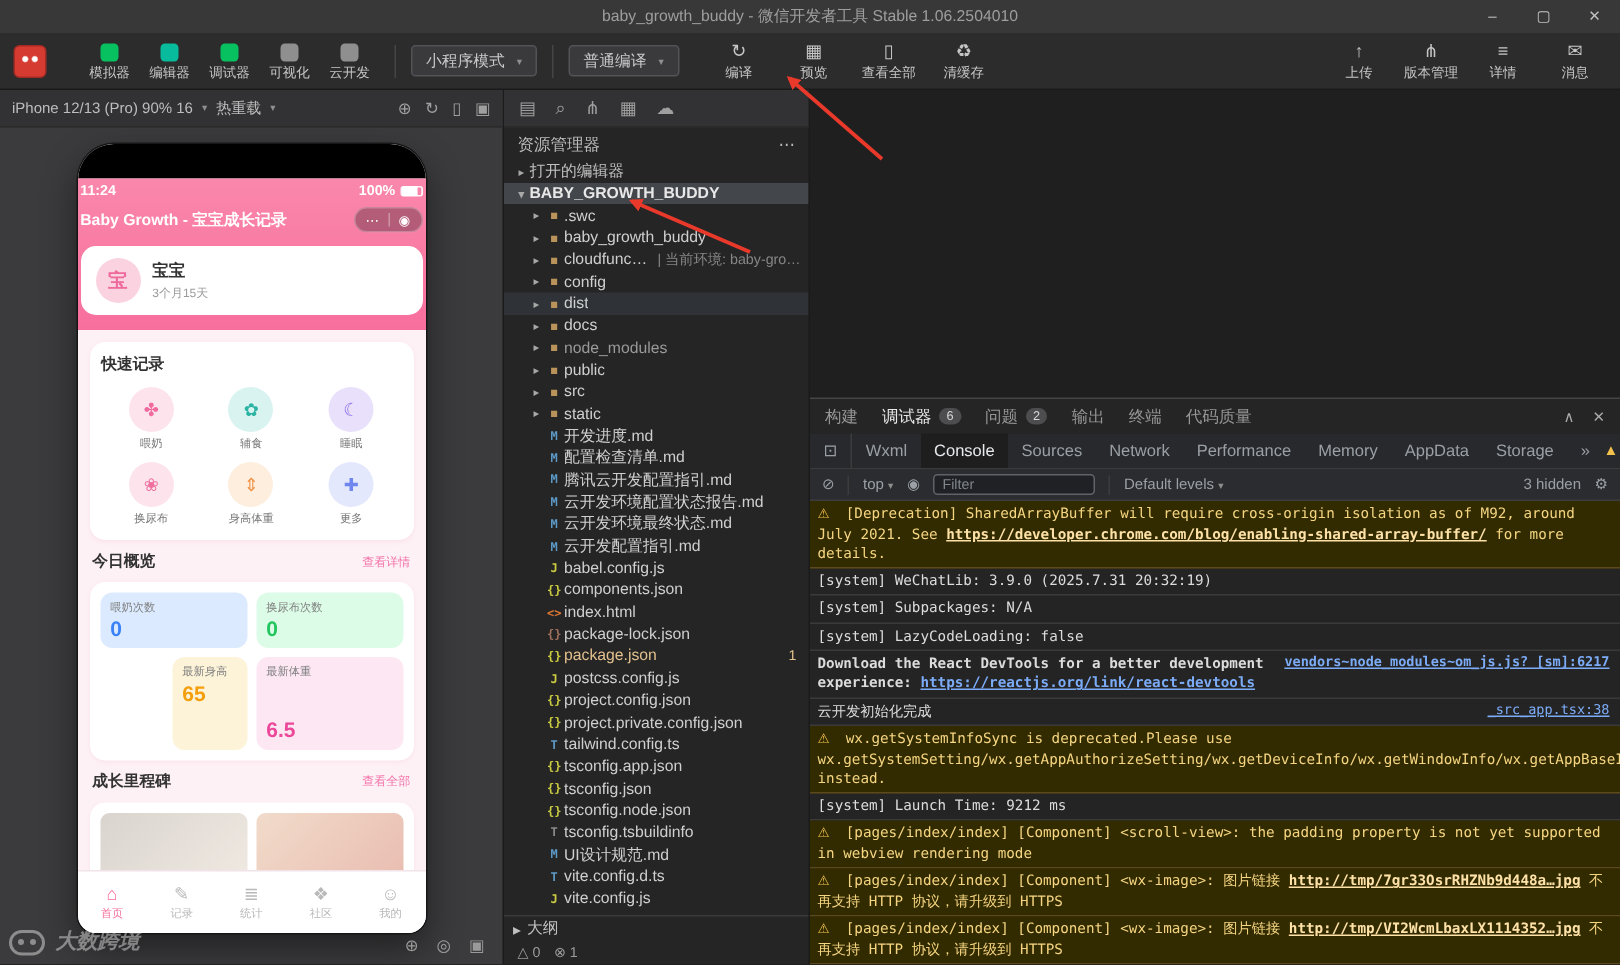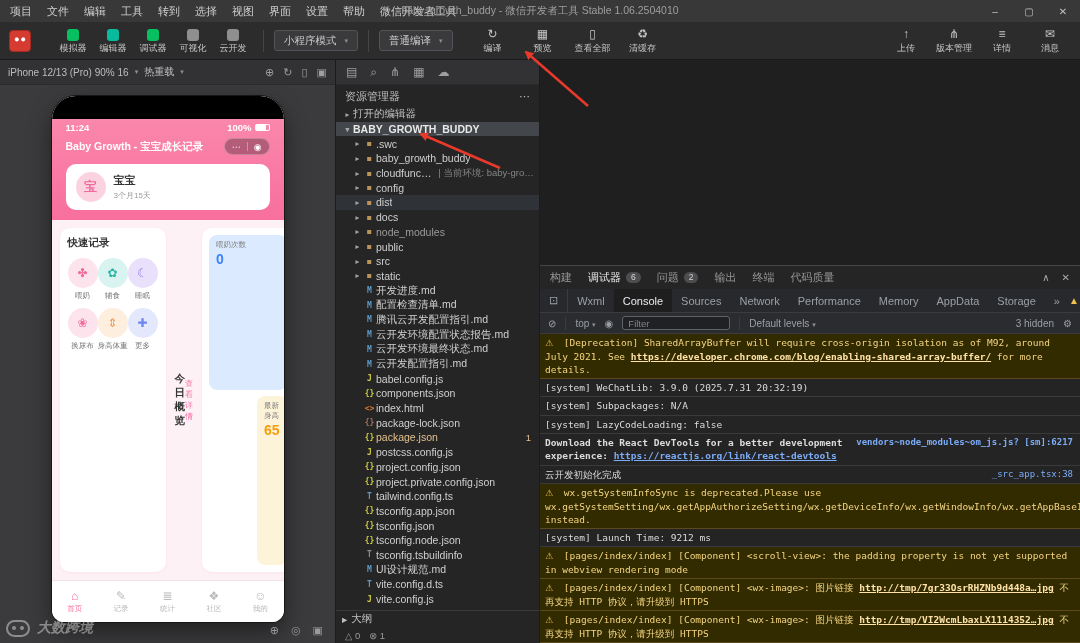--- a/index.html
+++ b/index.html
@@ -27,33 +27,33 @@
 .main{display:flex;height:583px;position:relative}
 
 .sim{width:336px;display:flex;flex-direction:column;background:#3b3b3d;border-right:1px solid #1b1b1b;flex:none}
 .sim-strip{height:25px;background:#323234;border-bottom:1px solid #2a2a2a;display:flex;align-items:center;color:#bdbdbd;font-size:10px;padding:0 8px;gap:6px;white-space:nowrap;flex:none}
 .sim-strip-icons{margin-left:auto;display:flex;gap:9px;color:#9f9f9f;font-size:11px}
 .sim-body{flex:1;position:relative;overflow:hidden}
 .sim-bottom-icons{position:absolute;right:12px;bottom:6px;display:flex;gap:12px;color:#9a9a9a;font-size:11px}
 
 .phone{width:232px;height:526px;margin:11px auto 0;border-radius:24px 24px 12px 12px;background:#fdf1f5;overflow:hidden;display:flex;flex-direction:column;box-shadow:0 0 0 1px #161616,0 10px 24px rgba(0,0,0,.45)}
 .bezel{height:23px;background:#000;border-radius:24px 24px 0 0;flex:none}
-.p-header{background:linear-gradient(180deg,#fa87ac,#f86f9d);padding:3px 14px 10px;color:#fff;flex:none}
+.p-header{background:linear-gradient(180deg,#fa87ac,#f86f9d);padding:3px 2px 10px;color:#fff;flex:none}
 .p-status{display:flex;justify-content:space-between;align-items:center;font-size:9.5px;font-weight:bold}
 .batt{display:inline-flex;align-items:center;gap:3px}
 .batt-icon{width:15px;height:7px;border:1px solid rgba(255,255,255,.9);border-radius:2px;background:linear-gradient(90deg,#fff 0 80%,transparent 80%);display:inline-block}
 .p-nav{display:flex;align-items:center;justify-content:space-between;margin-top:5px}
 .p-title{font-size:10.5px;font-weight:bold}
 .capsule{display:flex;align-items:center;background:rgba(0,0,0,.28);border:1px solid rgba(255,255,255,.25);border-radius:9px;height:17px;padding:0 7px;gap:6px;font-size:9px}
 .cap-div{width:1px;height:9px;background:rgba(255,255,255,.35)}
 .p-profile{margin-top:9px;background:#fff;border-radius:10px;padding:8px 10px;display:flex;align-items:center;gap:8px}
 .p-avatar{width:30px;height:30px;border-radius:50%;background:#fbd3e0;color:#ef6a9c;display:flex;align-items:center;justify-content:center;font-size:13px;font-weight:bold;flex:none}
 .p-name{display:block;color:#333;font-size:11px;font-weight:bold}
 .p-sub{display:block;color:#9b9b9b;font-size:8px;margin-top:2px}
-.p-body{flex:1;padding:8px;display:flex;flex-direction:row;gap:7px;overflow:hidden}
+.p-body{flex:1;padding:8px;display:flex;flex-direction:column;gap:7px;overflow:hidden}
 .card{background:#fff;border-radius:10px;box-shadow:0 1px 3px rgba(240,110,160,.10)}
 .q-card{padding:8px 8px 9px}
 .card-title{font-size:10.5px;font-weight:bold;color:#333}
 .q-grid{display:grid;grid-template-columns:repeat(3,1fr);row-gap:7px;margin-top:8px}
 .q-item{display:flex;flex-direction:column;align-items:center;gap:3px}
 .q-circle{width:30px;height:30px;border-radius:50%;display:flex;align-items:center;justify-content:center;font-size:12px}
 .q-label{font-size:7.5px;color:#777}
 .sec-head{display:flex;align-items:center;justify-content:space-between;padding:0 2px}
 .sec-title{font-size:10.5px;font-weight:bold;color:#333}
 .sec-link{font-size:8px;color:#f472a8}
@@ -112,47 +112,33 @@
 .con-hidden{margin-left:auto}
 .console{flex:1;overflow:hidden;background:#242424;font-family:"DejaVu Sans Mono",monospace;font-size:9.5px;line-height:1.4}
 .msg{padding:2px 7px 2px 5px;border-bottom:1px solid #3a3a3a;color:#dcdcdc;overflow:hidden}
 .msg .mico{color:#f2c14b;font-size:9px;margin-right:5px;font-family:"DejaVu Sans",sans-serif}
 .msg .mico:empty{display:none}
 .msg.warn{background:#332b00;color:#f5d581;border-color:#5c4a1e}
 .msg.bold{font-weight:bold}
 .mlink{color:#7cacf8;text-decoration:underline;word-break:break-all;cursor:pointer}
 .mlink:empty{display:none}
 .msg.warn .mlink{color:#ffe2a8;font-weight:bold}
-.msrc{float:right;color:#7cacf8;margin-left:10px;font-size:9px}
+.msrc{float:right;color:#7cacf8;text-decoration:underline;margin-left:10px;font-size:9px}
 .msrc:empty{display:none}
 
 .arrows{position:absolute;inset:0;pointer-events:none;z-index:60}
 .watermark{position:absolute;left:6px;bottom:6px;display:flex;align-items:center;gap:7px;color:rgba(255,255,255,.42);z-index:55;font-size:14px;font-weight:bold;font-style:italic}
 .wm-logo{width:24px;height:17px;border:2px solid rgba(255,255,255,.42);border-radius:9px;position:relative;flex:none}
 .wm-logo::before,.wm-logo::after{content:"";position:absolute;top:4px;width:4px;height:4px;border-radius:50%;background:rgba(255,255,255,.42)}
 .wm-logo::before{left:4px}.wm-logo::after{right:4px}
 </style>
 </head>
 <body>
 
 <div class="titlebar">
-  <div class="menus">
-
-  <span class="menu-item">项目</span>
-      <span class="menu-item">文件</span>
-      <span class="menu-item">编辑</span>
-      <span class="menu-item">工具</span>
-      <span class="menu-item">转到</span>
-      <span class="menu-item">选择</span>
-      <span class="menu-item">视图</span>
-      <span class="menu-item">界面</span>
-      <span class="menu-item">设置</span>
-      <span class="menu-item">帮助</span>
-      <span class="menu-item">微信开发者工具</span>
-    </div>
   <div class="win-title">baby_growth_buddy - 微信开发者工具 Stable 1.06.2504010</div>
   <div class="win-controls">
 
   <span class="win-btn">–</span>
       <span class="win-btn">▢</span>
       <span class="win-btn">✕</span>
     </div>
 </div>
 
 <div class="toolbar">

